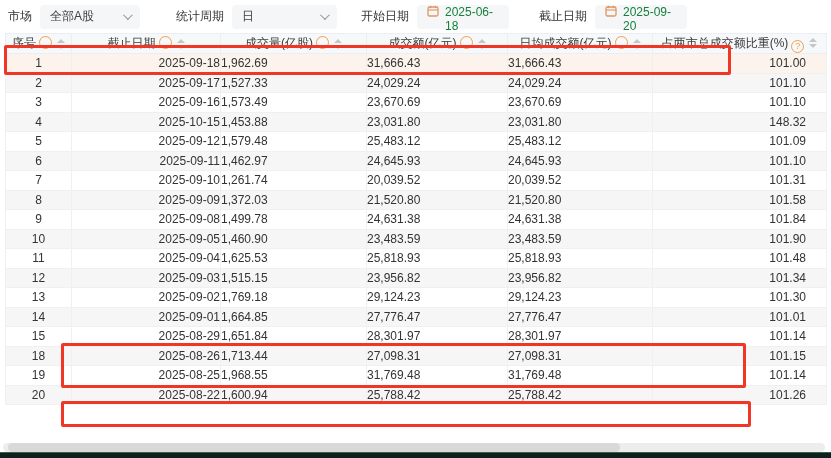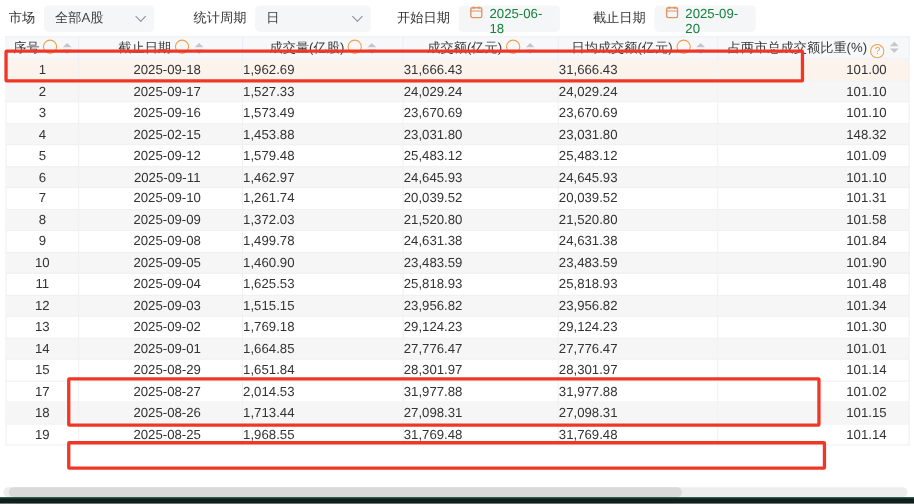--- a/index.html
+++ b/index.html
@@ -25,21 +25,21 @@
   table { border-collapse:collapse; table-layout:fixed; width:821px;
     font-size:12px; color:#333;padding-left:14px; }
   col.c0{width:66px} col.c1{width:149px} col.c2{width:146px}
   col.c3{width:141px} col.c4{width:145px} col.c5{width:174px}
   th { height:20px; background:#f7f8fa; font-weight:normal; color:#383838;
     border:1px solid #ebeef5; text-align:center; white-space:nowrap;
     overflow:hidden; cursor:pointer; }
   td { height:19.5px; border:1px solid #f0f0f1; white-space:nowrap;
     overflow:hidden; }
   td.a-center { text-align:center; }
-  td.a-left   { text-align:center;  padding-left:12px; }
+  td.a-left   { text-align:right;  padding-left:12px; }
   td.a-right  { text-align:left; padding-right:8px; }
   td.a-right-wide { text-align:right; padding-right:20px; }
   tr.even td { background:#f6f6f7; }
   tr.hl td { background:#fdf3ed; }
 
   .sorter { display:inline-flex; flex-direction:column; gap:2px;
     margin-left:4px; vertical-align:middle; }
   .sorter .up { width:0; height:0; border-left:4px solid transparent;
     border-right:4px solid transparent; border-bottom:4px solid #c4c6cc; }
   .sorter .dn { width:0; height:0; border-left:4px solid transparent;
@@ -160,21 +160,21 @@
           <tr>
     <td class="a-center">3</td>
     <td class="a-left">2025-09-16</td>
     <td class="a-right">1,573.49</td>
     <td class="a-right">23,670.69</td>
     <td class="a-right">23,670.69</td>
     <td class="a-right-wide">101.10</td>
   </tr>
           <tr class="even">
     <td class="a-center">4</td>
-    <td class="a-left">2025-02-15</td>
+    <td class="a-left">2025-10-15</td>
     <td class="a-right">1,453.88</td>
     <td class="a-right">23,031.80</td>
     <td class="a-right">23,031.80</td>
     <td class="a-right-wide">148.32</td>
   </tr>
           <tr>
     <td class="a-center">5</td>
     <td class="a-left">2025-09-12</td>
     <td class="a-right">1,579.48</td>
     <td class="a-right">25,483.12</td>
@@ -254,44 +254,44 @@
     <td class="a-right-wide">101.01</td>
   </tr>
           <tr>
     <td class="a-center">15</td>
     <td class="a-left">2025-08-29</td>
     <td class="a-right">1,651.84</td>
     <td class="a-right">28,301.97</td>
     <td class="a-right">28,301.97</td>
     <td class="a-right-wide">101.14</td>
   </tr>
-          <tr>
-    <td class="a-center">17</td>
-    <td class="a-left">2025-08-27</td>
-    <td class="a-right">2,014.53</td>
-    <td class="a-right">31,977.88</td>
-    <td class="a-right">31,977.88</td>
-    <td class="a-right-wide">101.02</td>
-  </tr>
           <tr class="even">
     <td class="a-center">18</td>
     <td class="a-left">2025-08-26</td>
     <td class="a-right">1,713.44</td>
     <td class="a-right">27,098.31</td>
     <td class="a-right">27,098.31</td>
     <td class="a-right-wide">101.15</td>
   </tr>
           <tr>
     <td class="a-center">19</td>
     <td class="a-left">2025-08-25</td>
     <td class="a-right">1,968.55</td>
     <td class="a-right">31,769.48</td>
     <td class="a-right">31,769.48</td>
     <td class="a-right-wide">101.14</td>
   </tr>
+          <tr class="even">
+    <td class="a-center">20</td>
+    <td class="a-left">2025-08-22</td>
+    <td class="a-right">1,600.94</td>
+    <td class="a-right">25,788.42</td>
+    <td class="a-right">25,788.42</td>
+    <td class="a-right-wide">101.26</td>
+  </tr>
         </tbody>
     </table>
   </div>
 
   <div id="ann-layer">
       <div class="annbox" style="left: 4px; top: 45px; width: 727px; height: 30px; border-color: rgb(240, 55, 38);"></div>
       <div class="annbox" style="left: 61px; top: 343px; width: 685px; height: 45px; border-color: rgb(240, 55, 38);"></div>
       <div class="annbox" style="left: 61px; top: 401px; width: 690px; height: 26px; border-color: rgb(240, 55, 38);"></div>
     </div>
 

